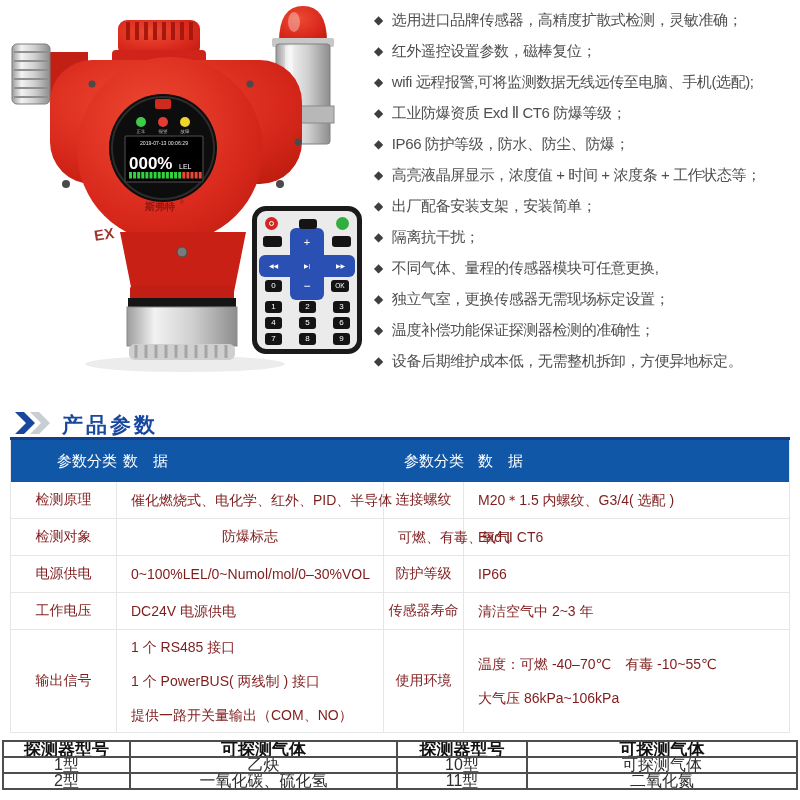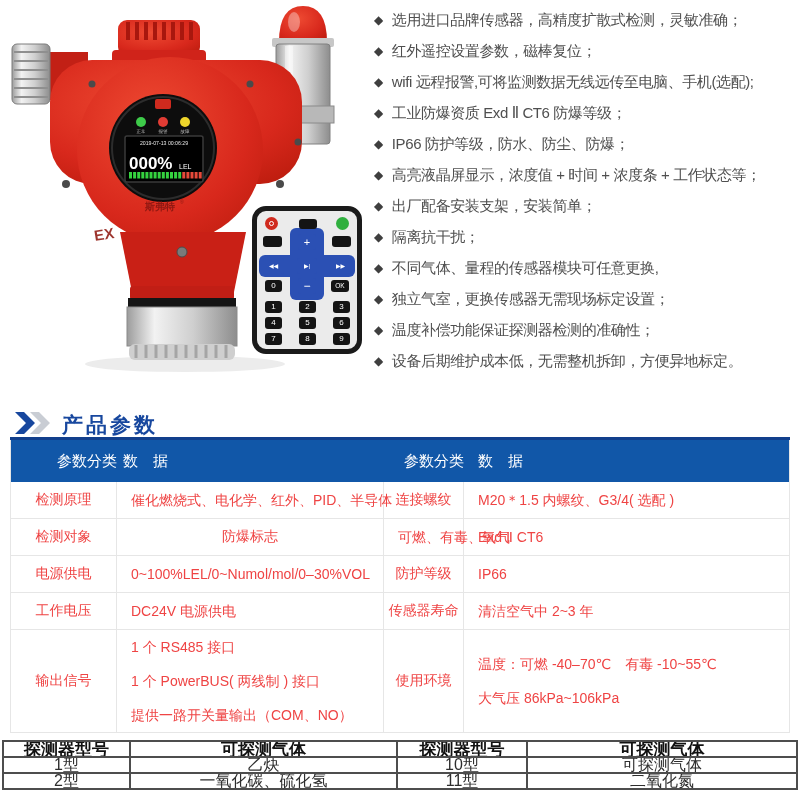--- a/index.html
+++ b/index.html
@@ -21,21 +21,21 @@
   
   .param-table{position:absolute;left:10px;top:440px;width:780px;
     border:1px solid #e6e6e6;border-top:none;background:#fff;}
   .pheader{display:grid;grid-template-columns:106px 267px 80px 327px;height:42px;
     background:#1157a8;color:#fff;font-size:15px;align-items:center;}
   .phcell.c{text-align:right;}
   .phcell.l{padding-left:6px;}
   .prow{display:grid;grid-template-columns:106px 267px 80px 327px;
     border-bottom:1px solid #e6e6e6;min-height:37px;}
   .prow:last-child{border-bottom:none;}
-  .pcell{display:flex;flex-direction:column;justify-content:center;font-size:14px;color:#ef4444;}
+  .pcell{display:flex;flex-direction:column;justify-content:center;font-size:14px;color:#7f1d1d;}
   .plabel{align-items:center;text-align:center;border-right:1px solid #e6e6e6;}
   .pvalue{padding-left:14px;border-right:1px solid #e6e6e6;}
   .pvalue.last{border-right:none;}
   .vline{line-height:34px;white-space:nowrap;}
 
   
   .model-table{position:absolute;left:2px;top:740px;width:796px;
     border:2px solid #4d4d4d;border-bottom:none;background:#fff;}
   .mrow{display:grid;grid-template-columns:127px 267px 130px 268px;
     border-bottom:2px solid #4d4d4d;height:16px;}

